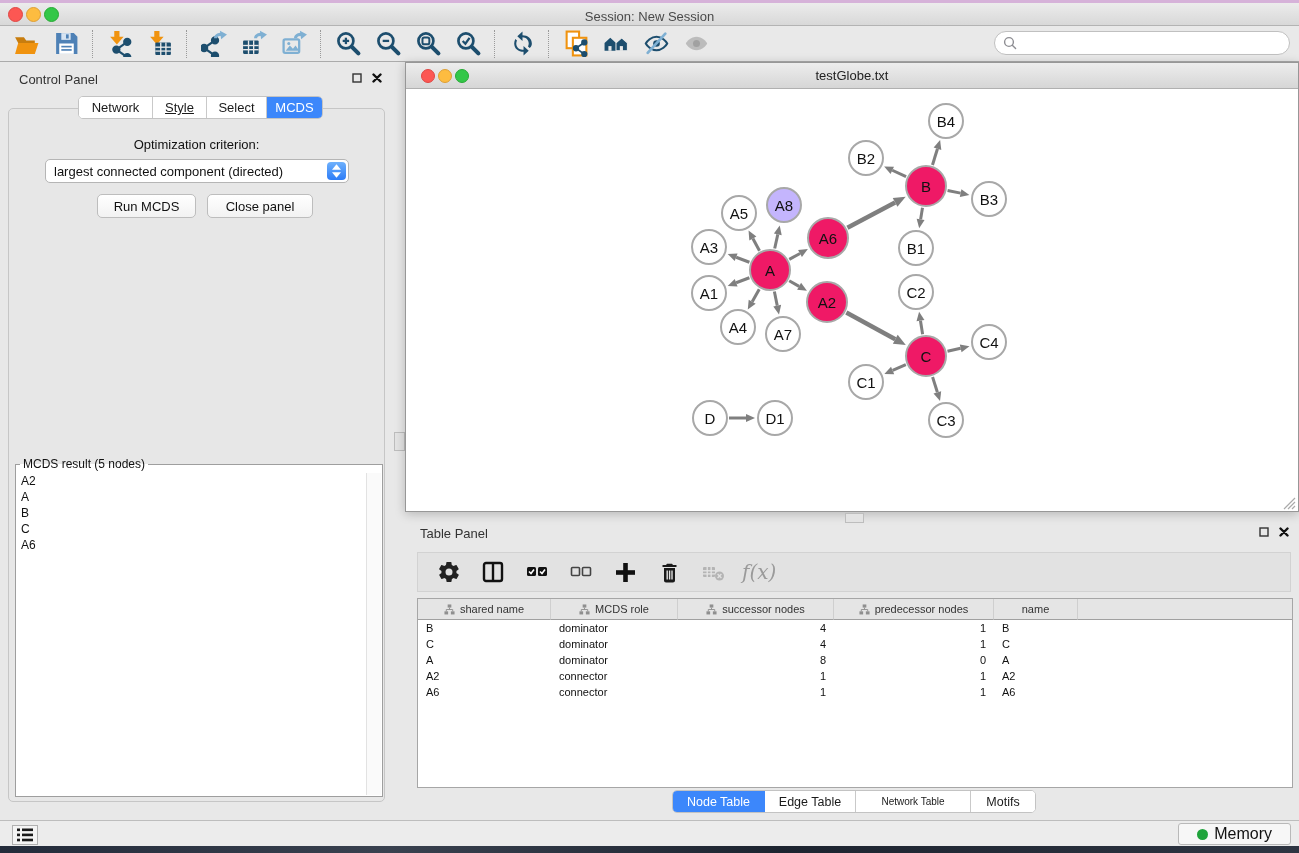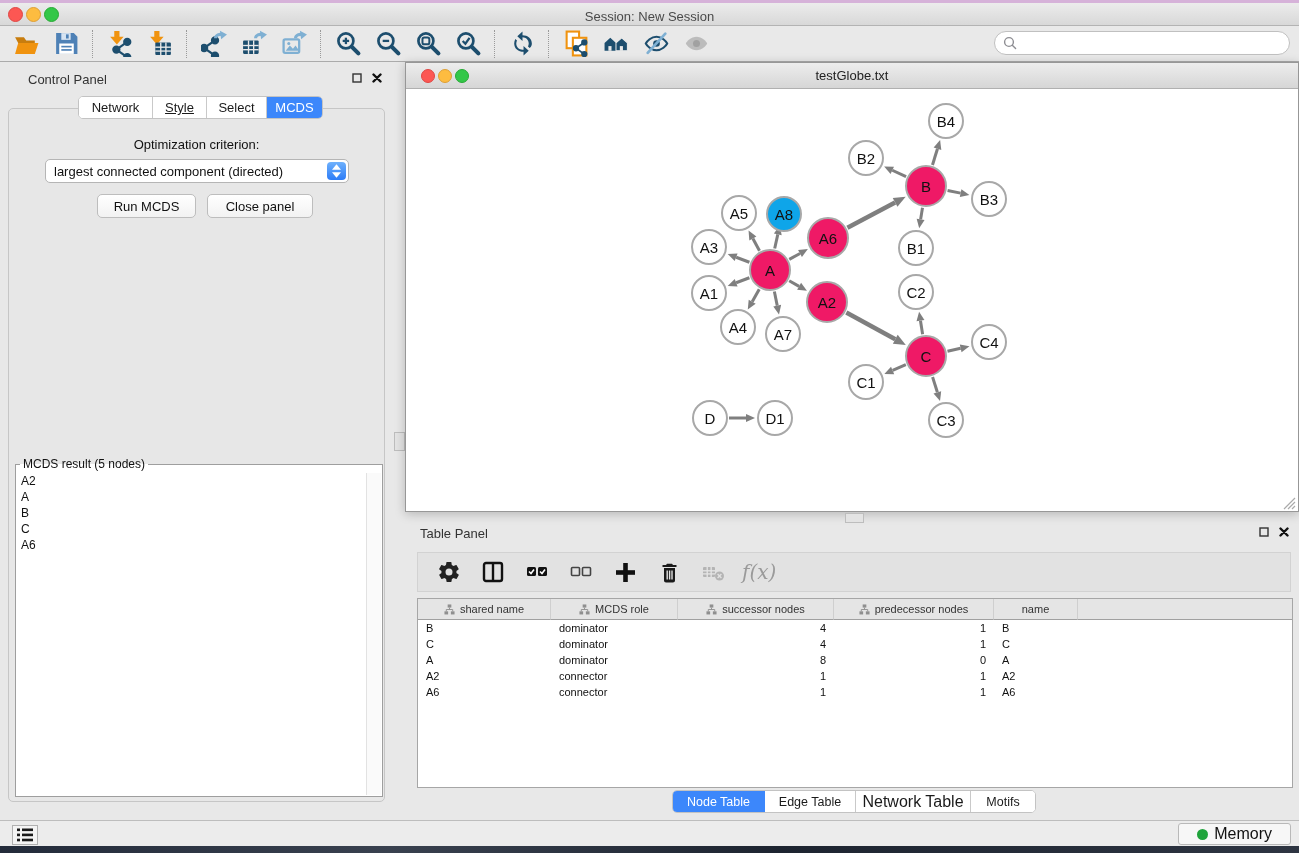--- a/index.html
+++ b/index.html
@@ -270,21 +270,21 @@
   <span style="display:flex;">
     <svg width="14" height="14" viewBox="0 0 14 14">
         <circle cx="6" cy="6" r="4.4" fill="none" stroke="#8e8e93" stroke-width="1.4"></circle>
         <line x1="9.3" y1="9.3" x2="12.6" y2="12.6" stroke="#8e8e93" stroke-width="1.4" stroke-linecap="round"></line>
       </svg>
   </span>
   <input placeholder="" style="">
 </div>
 
 <div class="abs" id="control-panel">
-  <div class="abs panel-title" style="left:24px;top:8px">Control Panel</div>
+  <div class="abs panel-title" style="left:15px;top:8px">Control Panel</div>
   <div class="abs panel-ctl" style="right:10px;top:9px">
     <span style="display:flex">
         <svg width="10" height="10" viewBox="0 0 10 10">
           <rect x="1" y="1" width="8" height="8" fill="none" stroke="#333" stroke-width="1.4"></rect>
         </svg>
       </span>
     <span style="display:flex">
         <svg width="10" height="10" viewBox="0 0 10 10">
           <path d="M1.5 1.5 8.5 8.5 M8.5 1.5 1.5 8.5" stroke="#111" stroke-width="2.4" stroke-linecap="round"></path>
         </svg>
@@ -371,21 +371,21 @@
         <polygon points="478.3511125061985,285.047851247314 485.0186833834506,277.7991618073656 488.19954288452504,285.139606809845" fill="#7f7f7f"></polygon>
         <line x1="526.5620498489908" y1="287.9985595167707" x2="531.3500251990575" y2="303.32008063698413" stroke="#7f7f7f" stroke-width="3"></line>
         <polygon points="534.034500137281,311.9104004392994 527.5321052869174,304.5131806095279 535.1679451111977,302.12698066444034" fill="#7f7f7f"></polygon>
         <line x1="323" y1="329" x2="340" y2="329" stroke="#7f7f7f" stroke-width="3"></line>
         <polygon points="349,329 340,333 340,325" fill="#7f7f7f"></polygon>
       </svg>
   <div class="gnode" style="left: 540px; top: 32px; width: 36px; height: 36px; background: rgb(255, 255, 255); border: 2px solid rgb(168, 168, 168);">B4</div>
       <div class="gnode" style="left: 460px; top: 69px; width: 36px; height: 36px; background: rgb(255, 255, 255); border: 2px solid rgb(168, 168, 168);">B2</div>
       <div class="gnode" style="left: 520px; top: 97px; width: 42px; height: 42px; background: rgb(239, 25, 102); border: 2px solid rgb(168, 168, 168);">B</div>
       <div class="gnode" style="left: 583px; top: 110px; width: 36px; height: 36px; background: rgb(255, 255, 255); border: 2px solid rgb(168, 168, 168);">B3</div>
-      <div class="gnode" style="left: 378px; top: 125px; width: 36px; height: 36px; background: #0ea5e9; border: 2px solid rgb(168, 168, 168);">A8</div>
+      <div class="gnode" style="left: 378px; top: 116px; width: 36px; height: 36px; background: #c4b5fd; border: 2px solid rgb(168, 168, 168);">A8</div>
       <div class="gnode" style="left: 333px; top: 124px; width: 36px; height: 36px; background: rgb(255, 255, 255); border: 2px solid rgb(168, 168, 168);">A5</div>
       <div class="gnode" style="left: 422px; top: 149px; width: 42px; height: 42px; background: rgb(239, 25, 102); border: 2px solid rgb(168, 168, 168);">A6</div>
       <div class="gnode" style="left: 303px; top: 158px; width: 36px; height: 36px; background: rgb(255, 255, 255); border: 2px solid rgb(168, 168, 168);">A3</div>
       <div class="gnode" style="left: 510px; top: 159px; width: 36px; height: 36px; background: rgb(255, 255, 255); border: 2px solid rgb(168, 168, 168);">B1</div>
       <div class="gnode" style="left: 364px; top: 181px; width: 42px; height: 42px; background: rgb(239, 25, 102); border: 2px solid rgb(168, 168, 168);">A</div>
       <div class="gnode" style="left: 510px; top: 203px; width: 36px; height: 36px; background: rgb(255, 255, 255); border: 2px solid rgb(168, 168, 168);">C2</div>
       <div class="gnode" style="left: 303px; top: 204px; width: 36px; height: 36px; background: rgb(255, 255, 255); border: 2px solid rgb(168, 168, 168);">A1</div>
       <div class="gnode" style="left: 421px; top: 213px; width: 42px; height: 42px; background: rgb(239, 25, 102); border: 2px solid rgb(168, 168, 168);">A2</div>
       <div class="gnode" style="left: 332px; top: 238px; width: 36px; height: 36px; background: rgb(255, 255, 255); border: 2px solid rgb(168, 168, 168);">A4</div>
       <div class="gnode" style="left: 377px; top: 245px; width: 36px; height: 36px; background: rgb(255, 255, 255); border: 2px solid rgb(168, 168, 168);">A7</div>
@@ -578,21 +578,21 @@
           <div class="td">connector</div>
           <div class="td r">1</div>
           <div class="td r">1</div>
           <div class="td">A6</div>
         </div>
       </div>
   </div>
   <div class="abs" id="bottom-tabs">
       <div class="seg-tab sel" style="width: 91px; font-size: 12.5px; background: rgb(60, 135, 251);">Node Table</div>
       <div class="seg-tab" style="width: 90px; font-size: 12.5px;">Edge Table</div>
-      <div class="seg-tab" style="width: 114px; font-size: 16px;">Network Table</div>
+      <div class="seg-tab" style="width: 114px; font-size: 10px;">Network Table</div>
       <div class="seg-tab" style="width: 64px; font-size: 12.5px;">Motifs</div>
     </div>
 </div>
 
 <div class="abs" id="status-bar">
   <div class="abs" id="list-btn">
     <svg width="16" height="14" viewBox="0 0 16 14">
       <g fill="#1a1a1a">
           <rect x="0" y="0.5" width="3" height="2.6"></rect>
           <rect x="5" y="0.5" width="11" height="2.6"></rect>

